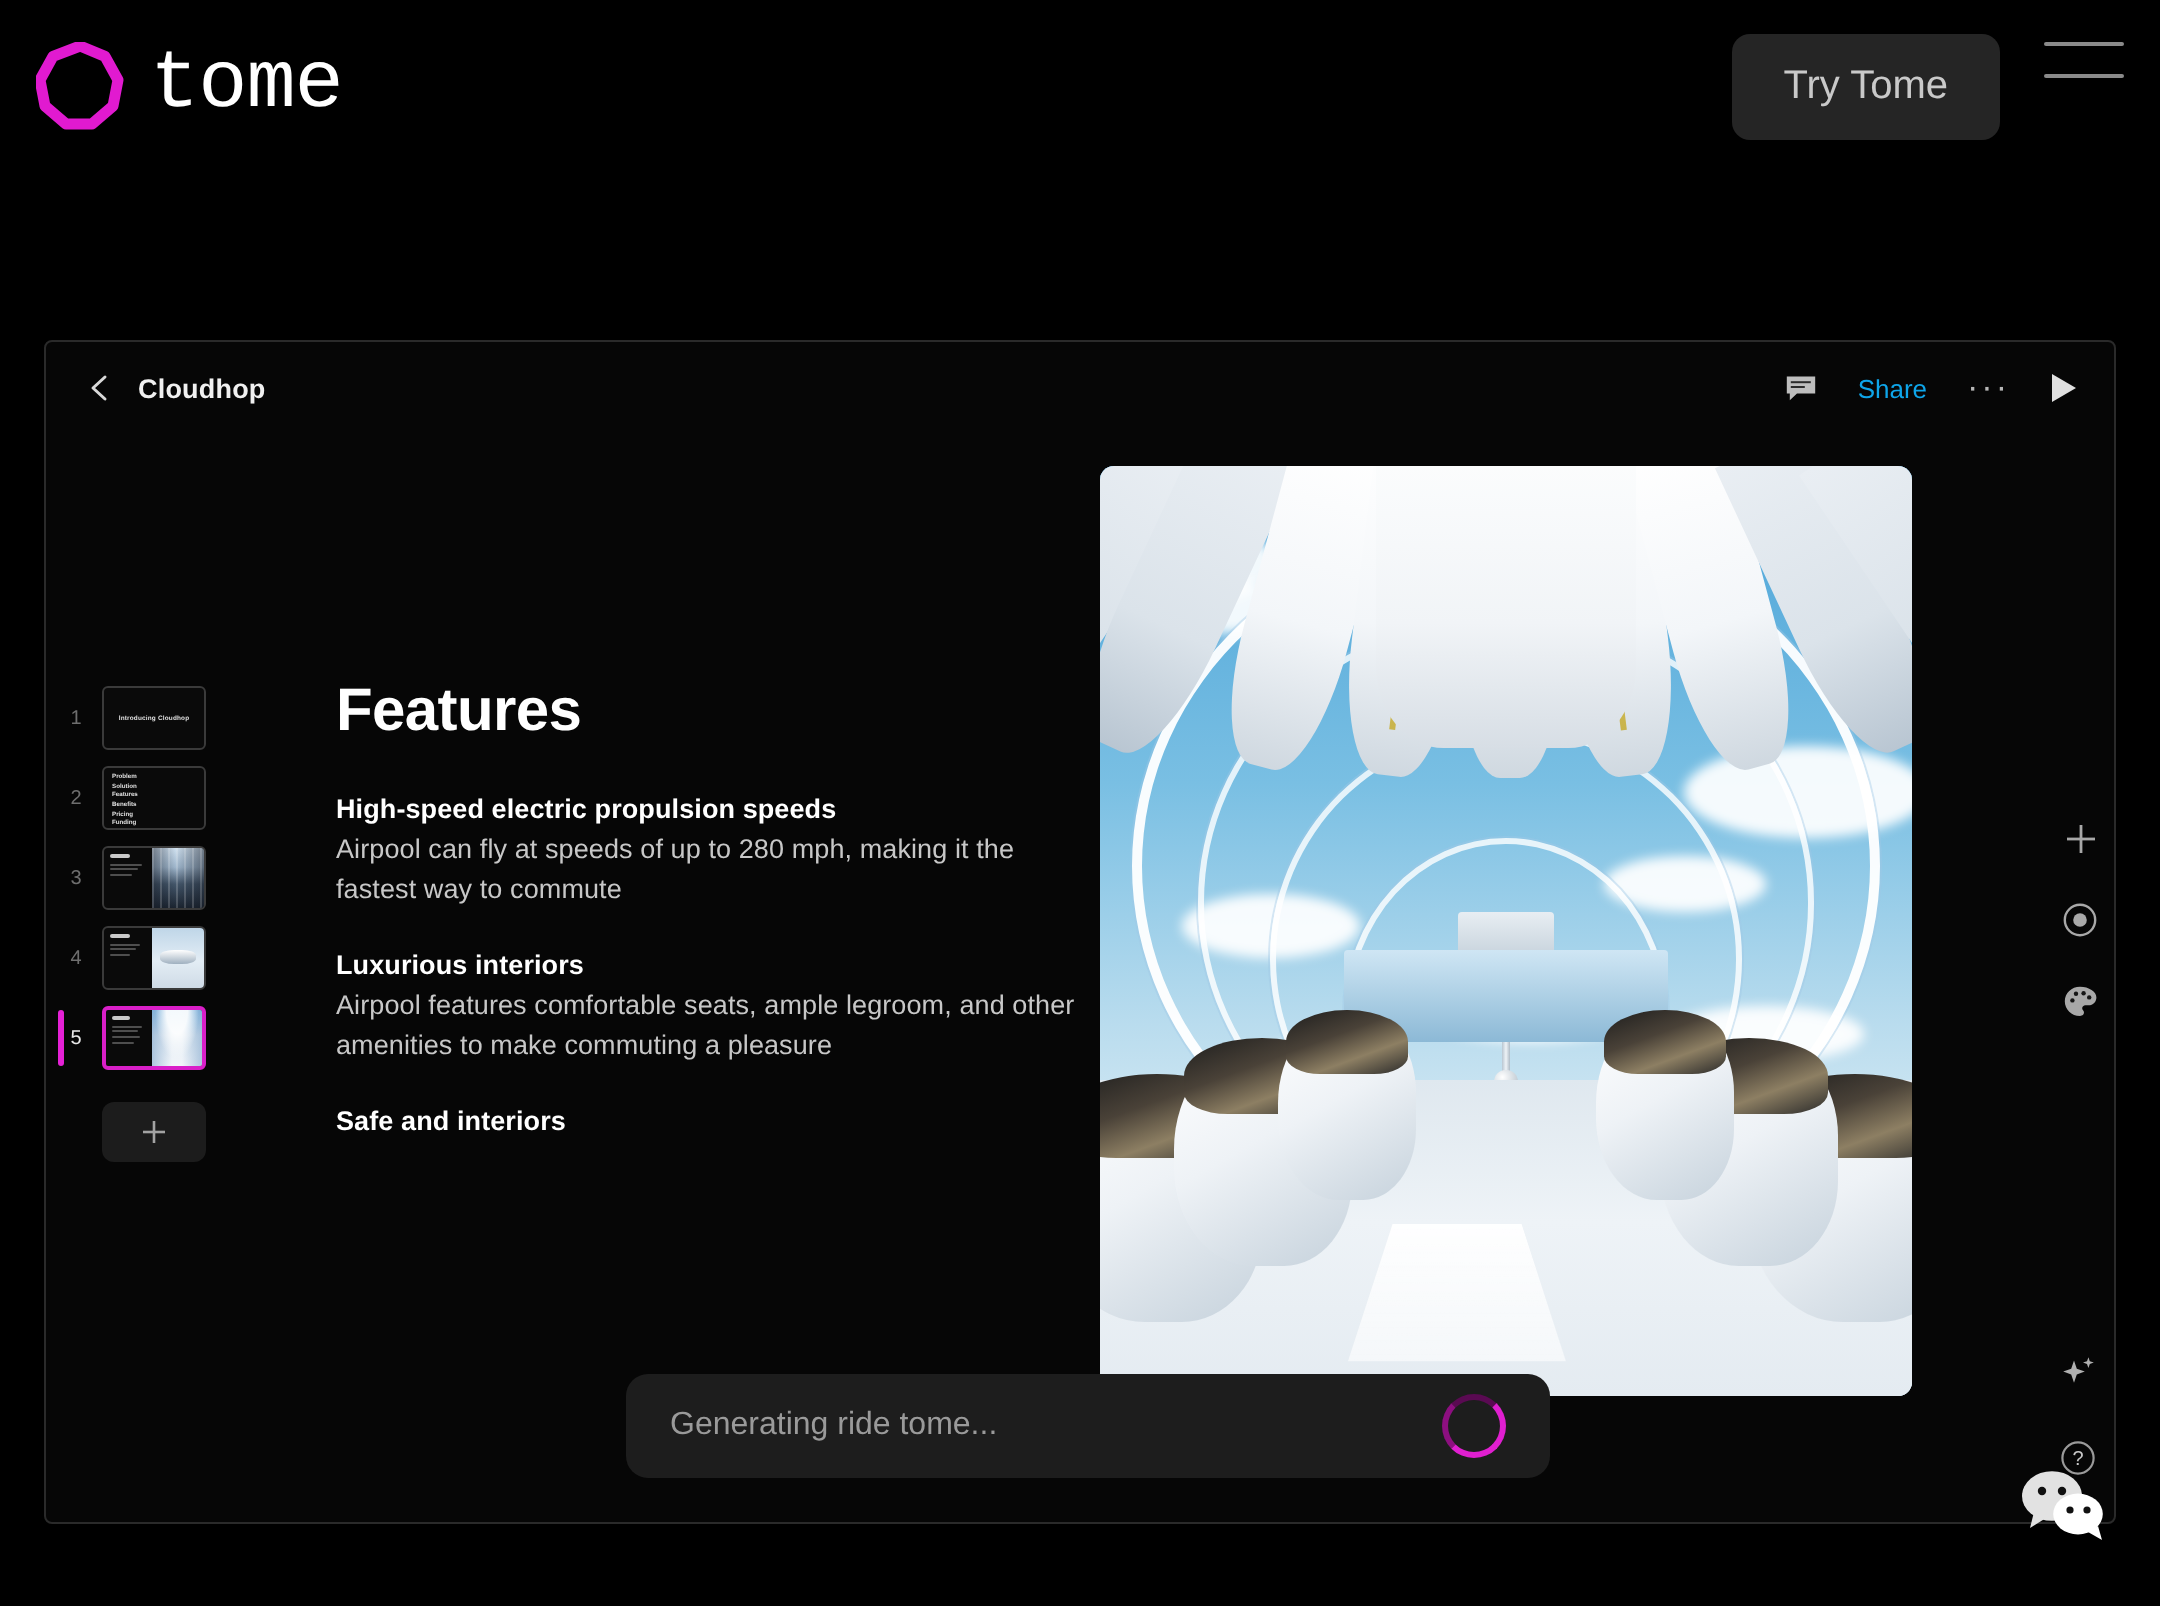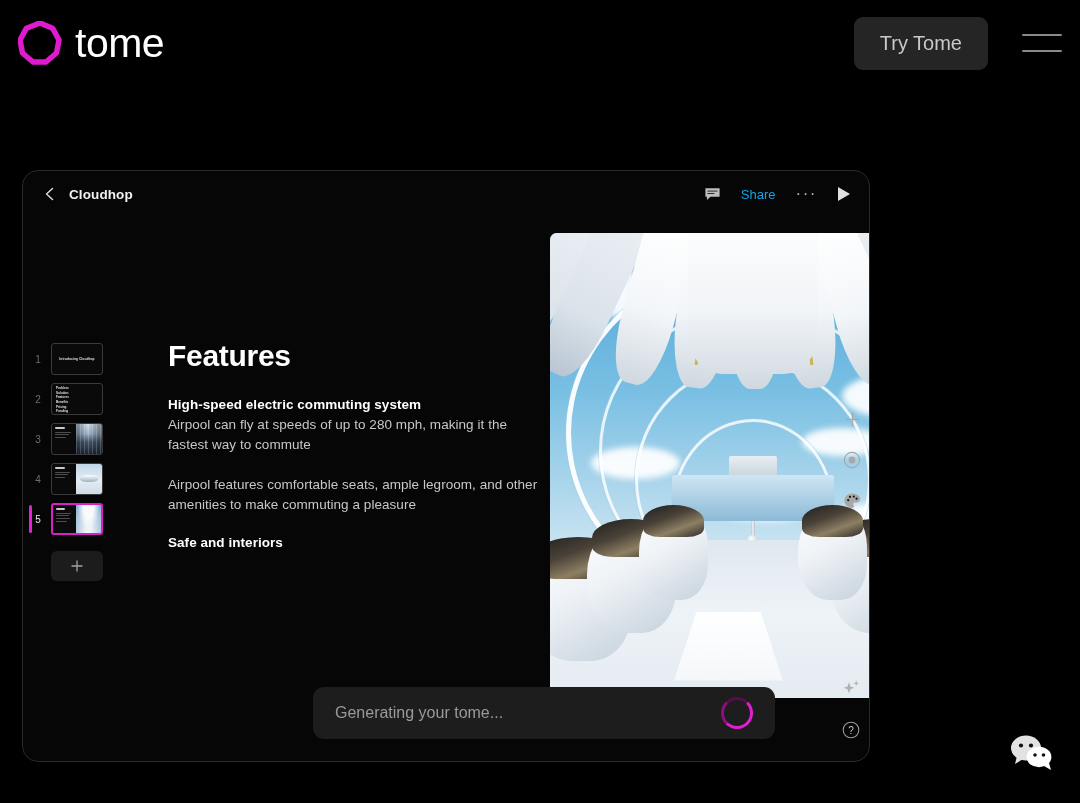--- a/index.html
+++ b/index.html
@@ -9,49 +9,49 @@
     font-family: "Liberation Sans", sans-serif;
     overflow: hidden;
   }
 
   
   .site-header {
     position: absolute; top: 0; left: 0;
     width: 1080px; height: 86px;
     display: flex; align-items: center;
   }
-  .brand { display: flex; align-items: center; gap: 13px; margin-left: 18px; }
+  .brand { display: flex; align-items: center; gap: 13px; margin-left: 18px; font-family: Liberation Mono, monospace; }
   .brand-mark { width: 44px; height: 44px; display: block; }
   .brand-name {
     color: #ffffff; font-size: 41px; font-weight: 400;
     letter-spacing: -0.5px; line-height: 1;
   }
   .header-right {
-    margin-left: auto; display: flex; align-items: center; gap: 34px;
+    margin-left: auto; display: flex; gap: 22px;
     margin-right: 18px;
   }
   .try-btn {
     background: #252525; color: #c9c9c9;
     border: none; border-radius: 9px;
     font-size: 20px; font-family: "Liberation Sans", sans-serif;
     padding: 0 26px; height: 53px; line-height: 53px;
     cursor: pointer;
   }
   .hamburger { width: 40px; height: 26px; display: flex; flex-direction: column;
     justify-content: space-between; cursor: pointer; padding: 4px 0; }
   .hamburger span { display: block; height: 2px; background: #8a8a8a; border-radius: 1px; }
 
   
   .app-card {
     position: absolute;
     left: 22px; top: 170px;
-    width: 848px; height: 592px;
+    width: 1036px; height: 592px;
     background: #060606;
     border: 1px solid #2a2a2a;
-    border-radius: 16px;
+    border-radius: 4px;
     overflow: hidden;
   }
 
   
   .app-toolbar {
     position: absolute; top: 0; left: 0; width: 100%; height: 46px;
     display: flex; align-items: center; padding: 0 18px;
   }
   .back-chevron { width: 18px; height: 18px; margin-right: 10px; cursor: pointer; }
   .deck-title { color: #f0f0f0; font-size: 13.5px; font-weight: 700; letter-spacing: 0.1px; }
@@ -404,24 +404,25 @@
         <line x1="7" y1="1.5" x2="7" y2="12.5" stroke="#a3a3a3" stroke-width="1.3"></line>
         <line x1="1.5" y1="7" x2="12.5" y2="7" stroke="#a3a3a3" stroke-width="1.3"></line>
       </svg>
     </div>
   </div>
 
   <div class="slide-text">
     <div class="slide-heading">Features</div>
 
     <div class="feature">
-      <div class="f-title">High-speed electric commuting system</div>
+      <div class="f-title">High-speed electric propulsion speeds</div>
       <div class="f-body">Airpool can fly at speeds of up to 280 mph, making it the fastest way to commute</div>
     </div>
     <div class="feature">
+      <div class="f-title">Luxurious interiors</div>
       <div class="f-body">Airpool features comfortable seats, ample legroom, and other amenities to make commuting a pleasure</div>
     </div>
     <div class="feature">
       <div class="f-title">Safe and interiors</div>
     </div>
   </div>
 
   <div class="hero">
     <div class="sky"></div>
 
@@ -474,21 +475,21 @@
       </div>
     <div class="seat" style="left:69%;top:62%;width:22%;height:24%;">
         <div class="headrest"></div>
       </div>
     <div class="seat" style="left:61%;top:59%;width:17%;height:20%;">
         <div class="headrest"></div>
       </div>
   </div>
 
   <div class="prompt-bar">
-    <span class="prompt-text">Generating your tome...</span>
+    <span class="prompt-text">Generating ride tome...</span>
     <span class="spinner"></span>
   </div>
 
   <div class="right-tools">
     <span class="rt">
       <svg width="17" height="17" viewBox="0 0 17 17">
         <line x1="8.5" y1="1.5" x2="8.5" y2="15.5" stroke="#a8a8a8" stroke-width="1.4"></line>
         <line x1="1.5" y1="8.5" x2="15.5" y2="8.5" stroke="#a8a8a8" stroke-width="1.4"></line>
       </svg>
     </span>

